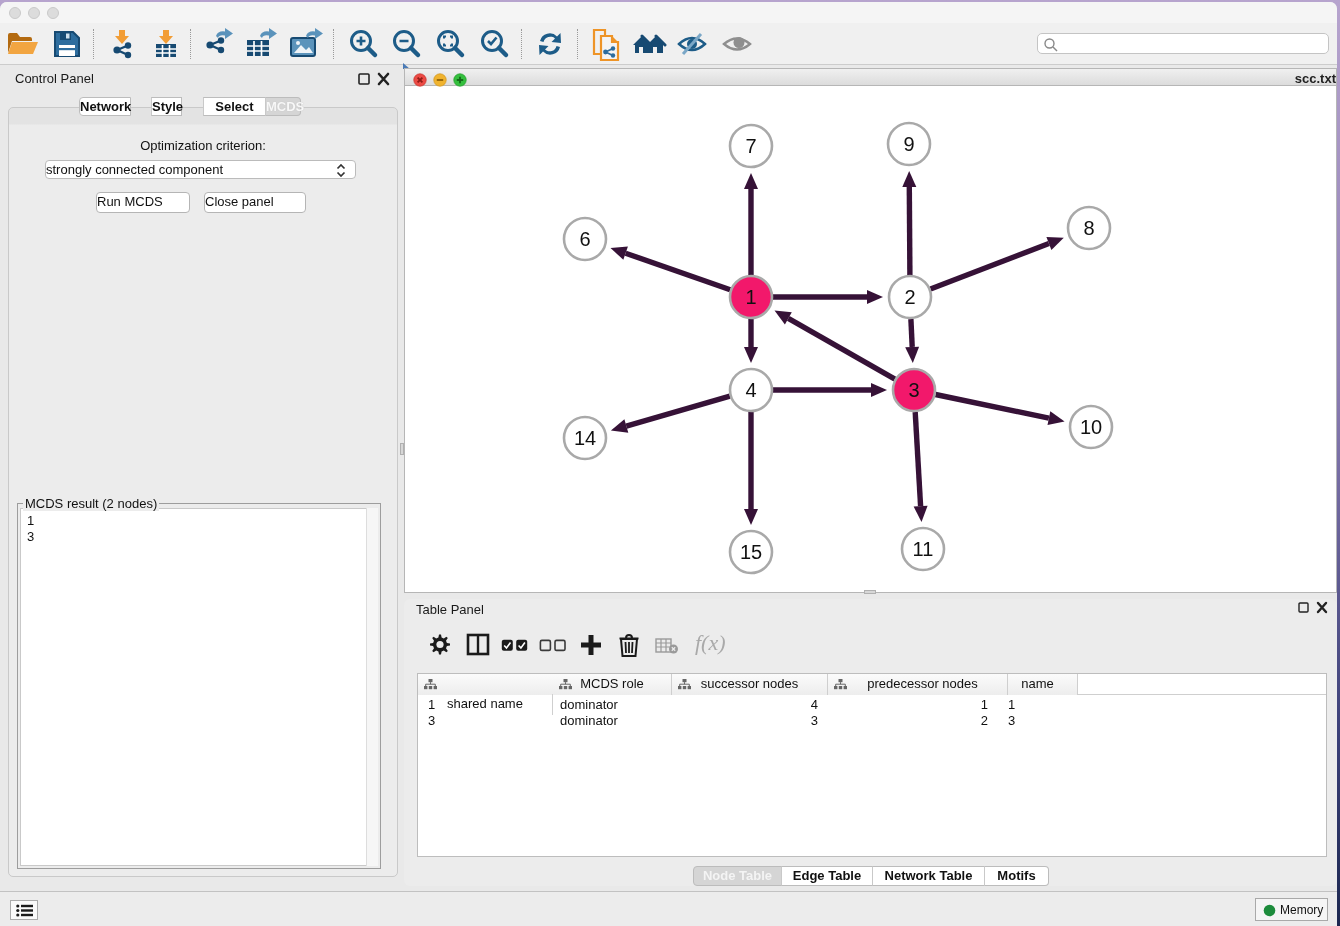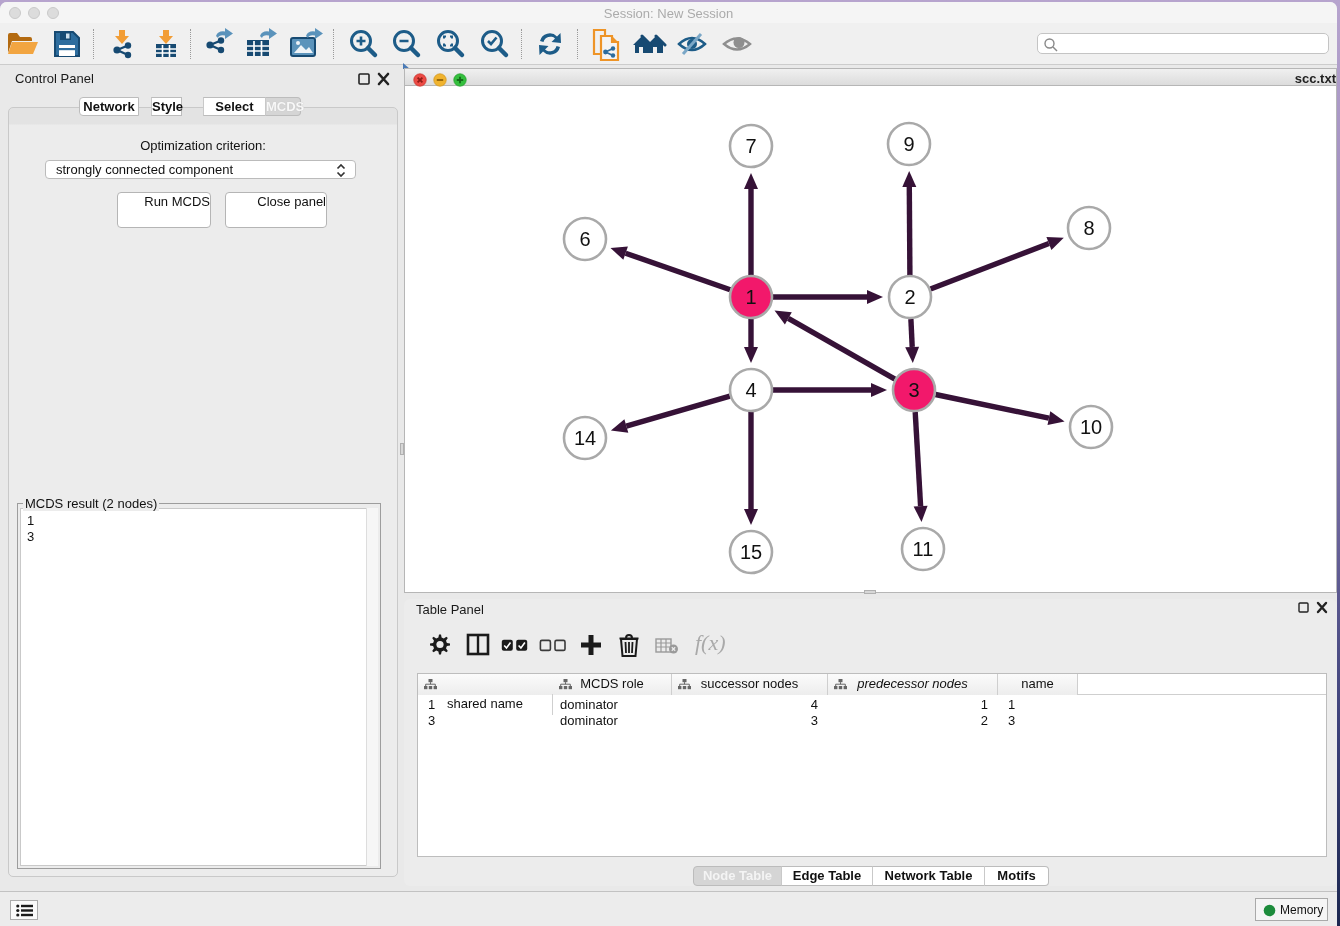--- a/index.html
+++ b/index.html
@@ -17,22 +17,22 @@
 
 
 #cpanel { position:absolute; left:0; top:64px; width:400px; height:818px; background:#e9e9e9; }
 #cpanel .phead { position:absolute; left:15px; top:71px; font-size:13px; color:#1a1a1a; }
 .winbtns { position:absolute; }
 #cptabs { position:absolute; left:79px; top:31px; height:19px; z-index:5; }
 .tab { position:absolute; top:0; height:19px; background:#ffffff; border:1px solid #bcbcbc; font-size:13px; font-weight:700; color:#111; text-align:center; line-height:17px; }
 .tab.sel { background:#d5d5d5; color:#f8f8f8; text-shadow:0 0 1px #bbb; }
 #cpbody { position:absolute; left:8px; top:41px; width:390px; height:770px; background:linear-gradient(180deg,#e3e3e3 0,#e3e3e3 16px,#ececec 17px); border:1px solid #c9c9c9; border-radius:5px; }
 #optlabel { position:absolute; left:0; width:100%; top:30px; text-align:center; font-size:13px; color:#111; }
-#optselect { position:absolute; left:36px; top:52px; width:311px; height:19px; background:#ffffff; border:1px solid #bbbbbb; border-radius:4px; font-size:13px; color:#111; line-height:17px; padding-left:10px; }
-.btn { position:absolute; height:36px; background:#ffffff; border:1px solid #b5b5b5; border-radius:4px; font-size:13px; color:#111; text-align:right; line-height:18px;margin-left:21px; }
+#optselect { position:absolute; left:36px; top:52px; width:311px; height:19px; background:#ffffff; border:1px solid #bbbbbb; border-radius:4px; font-size:13px; color:#111; line-height:17px; padding-left:0; }
+.btn { position:absolute; height:21px; background:#ffffff; border:1px solid #b5b5b5; border-radius:4px; font-size:13px; color:#111; text-align:left; line-height:18px; }
 #fieldset { position:absolute; left:8px; top:395px; width:364px; height:366px; border:1px solid #9d9d9d; }
 #fieldset .legend { position:absolute; left:5px; top:-8px; background:#ececec; padding:0 2px; font-size:13px; color:#111; z-index:3; }
 #fieldset .inner { position:absolute; left:2px; top:4px; right:2px; bottom:2px; background:#ffffff; border:1px solid #c9c9c9; font-size:13px; color:#111; padding:4px 0 0 6px; line-height:16px; }
 #fieldset .sbar { position:absolute; right:2px; top:4px; width:12px; bottom:2px; background:#f6f6f6; border-left:1px solid #ddd; }
 
 
 #netwin { position:absolute; left:404px; top:66px; width:933px; height:525px; background:#ffffff; border:1px solid #b6b6b6; border-top:0; }
 #nettitle { position:absolute; left:404px; top:66px; width:933px; height:18px; background:linear-gradient(#f0f0f0,#dcdcdc); border:1px solid #b6b6b6; }
 #nettitle .t { position:absolute; left:0; right:0; top:2px; text-align:right; font-size:13px; font-weight:700; color:#222; }
 
@@ -55,21 +55,20 @@
 #listbtn { position:absolute; left:10px; top:8px; width:28px; height:20px; background:#fafafa; border:1px solid #ababab; }
 #membtn { position:absolute; left:1255px; top:6px; width:73px; height:23px; background:#f5f5f5; border:1px solid #a9a9a9; font-size:12px; color:#111; }
 </style>
 </head>
 <body>
 <div id="window">
   <div id="titlebar">
     <div class="tl" style="left:9px;"></div>
     <div class="tl" style="left:28px;"></div>
     <div class="tl" style="left:47px;"></div>
-    <div class="title">Session: New Session</div>
   </div>
   <div id="toolbar">
     <div class="tbsep" style="left:93px;"></div>
     <div class="tbsep" style="left:190px;"></div>
     <div class="tbsep" style="left:333px;"></div>
     <div class="tbsep" style="left:521px;"></div>
     <div class="tbsep" style="left:577px;"></div>
 
     <svg class="ticon" style="left:6px;" width="34" height="32" viewBox="0 0 34 32">
       <path d="M2 25 L2 7 Q2 5 4 5 L11 5 L14 9 L24 9 Q26 9 26 11 L26 13 L6 13 Z" fill="#b36a10"></path>
@@ -191,21 +190,21 @@
         </svg>
     </div>
   </div>
   <div id="cpanel">
     <div class="phead" style="top:5px;left:15px;">Control Panel</div>
     <svg class="winbtns" style="left:358px;top:6px;" width="36" height="14" viewBox="0 0 36 14">
       <rect x="1" y="2" width="10" height="10" fill="none" stroke="#222" stroke-width="1.6" rx="1"></rect>
       <path d="M21 2 L30 12 M30 2 L21 12" stroke="#222" stroke-width="2.6" stroke-linecap="round"></path>
     </svg>
     <div id="cptabs">
-      <div class="tab" style="left:0;width:60px;border-radius:4px 0 0 4px;">Network</div>
+      <div class="tab" style="left:0;width:52px;border-radius:4px 0 0 4px;">Network</div>
       <div class="tab" style="left:72px;width:31px;border-left:1px solid #c9c9c9;">Style</div>
       <div class="tab" style="left:124px;width:63px;border-left:1px solid #c9c9c9;">Select</div>
       <div class="tab sel" style="left:186px;width:36px;border-left:1px solid #c9c9c9;border-radius:0 4px 4px 0;">MCDS</div>
     </div>
     <div id="cpbody">
       <div id="optlabel">Optimization criterion:</div>
       <div id="optselect">strongly connected component
         <svg style="position:absolute;right:9px;top:3px;" width="10" height="13" viewBox="0 0 10 13">
           <path d="M1.5 4.5 L5 1 L8.5 4.5 M1.5 8.5 L5 12 L8.5 8.5" fill="none" stroke="#333" stroke-width="1.7"></path>
         </svg>
@@ -340,21 +339,21 @@
       </svg>
 
       <div style="position:absolute;left:278px;top:5px;font-family:'Liberation Serif',serif;font-style:italic;font-size:22px;color:#a9a9a9;">f(x)</div>
     </div>
     <div id="ttable">
       <div id="thead">
           <div id="theadbg"></div>
         <div class="th" style="left:0;width:135px;margin-top:20px;">shared name</div>
         <div class="th" style="left:135px;width:119px;">MCDS role</div>
         <div class="th" style="left:254px;width:156px;">successor nodes</div>
-        <div class="th" style="left:410px;width:170px;font-style:italic;">predecessor nodes</div>
+        <div class="th" style="left:420px;width:170px;">predecessor nodes</div>
         <div class="th" style="left:580px;width:80px;">name</div>
         <svg style="position:absolute;left:6px;top:5px;" width="13" height="11" viewBox="0 0 13 11">
             <g fill="#666">
               <rect x="4.5" y="0" width="4" height="3.2"></rect>
               <rect x="0" y="7" width="3.4" height="3.2"></rect>
               <rect x="4.8" y="7" width="3.4" height="3.2"></rect>
               <rect x="9.6" y="7" width="3.4" height="3.2"></rect>
             </g>
             <path d="M6.5 3.2 V5.2 M1.7 7 V5.2 H11.3 V7" stroke="#666" stroke-width="1" fill="none"></path>
           </svg>

